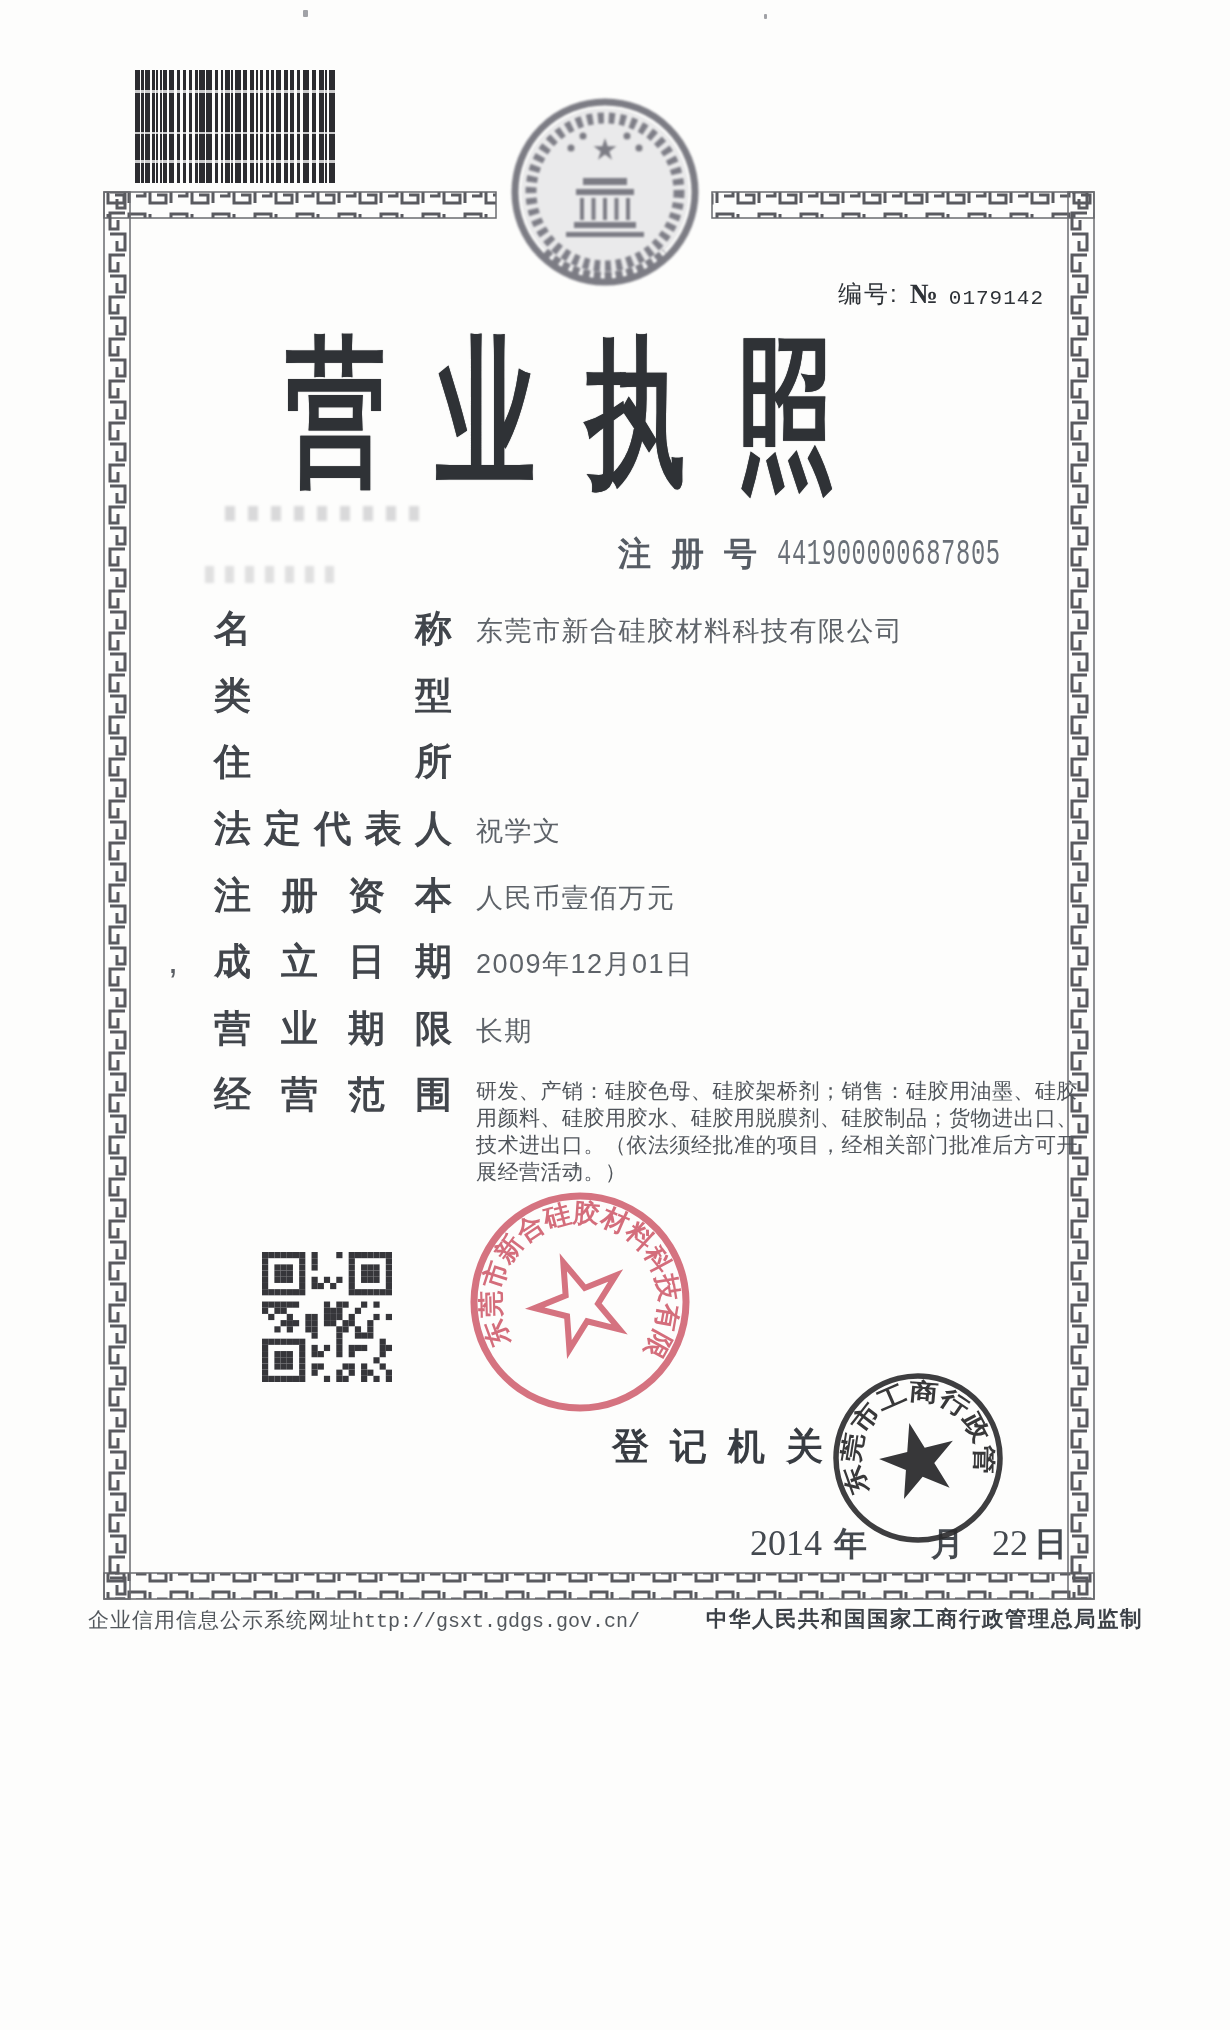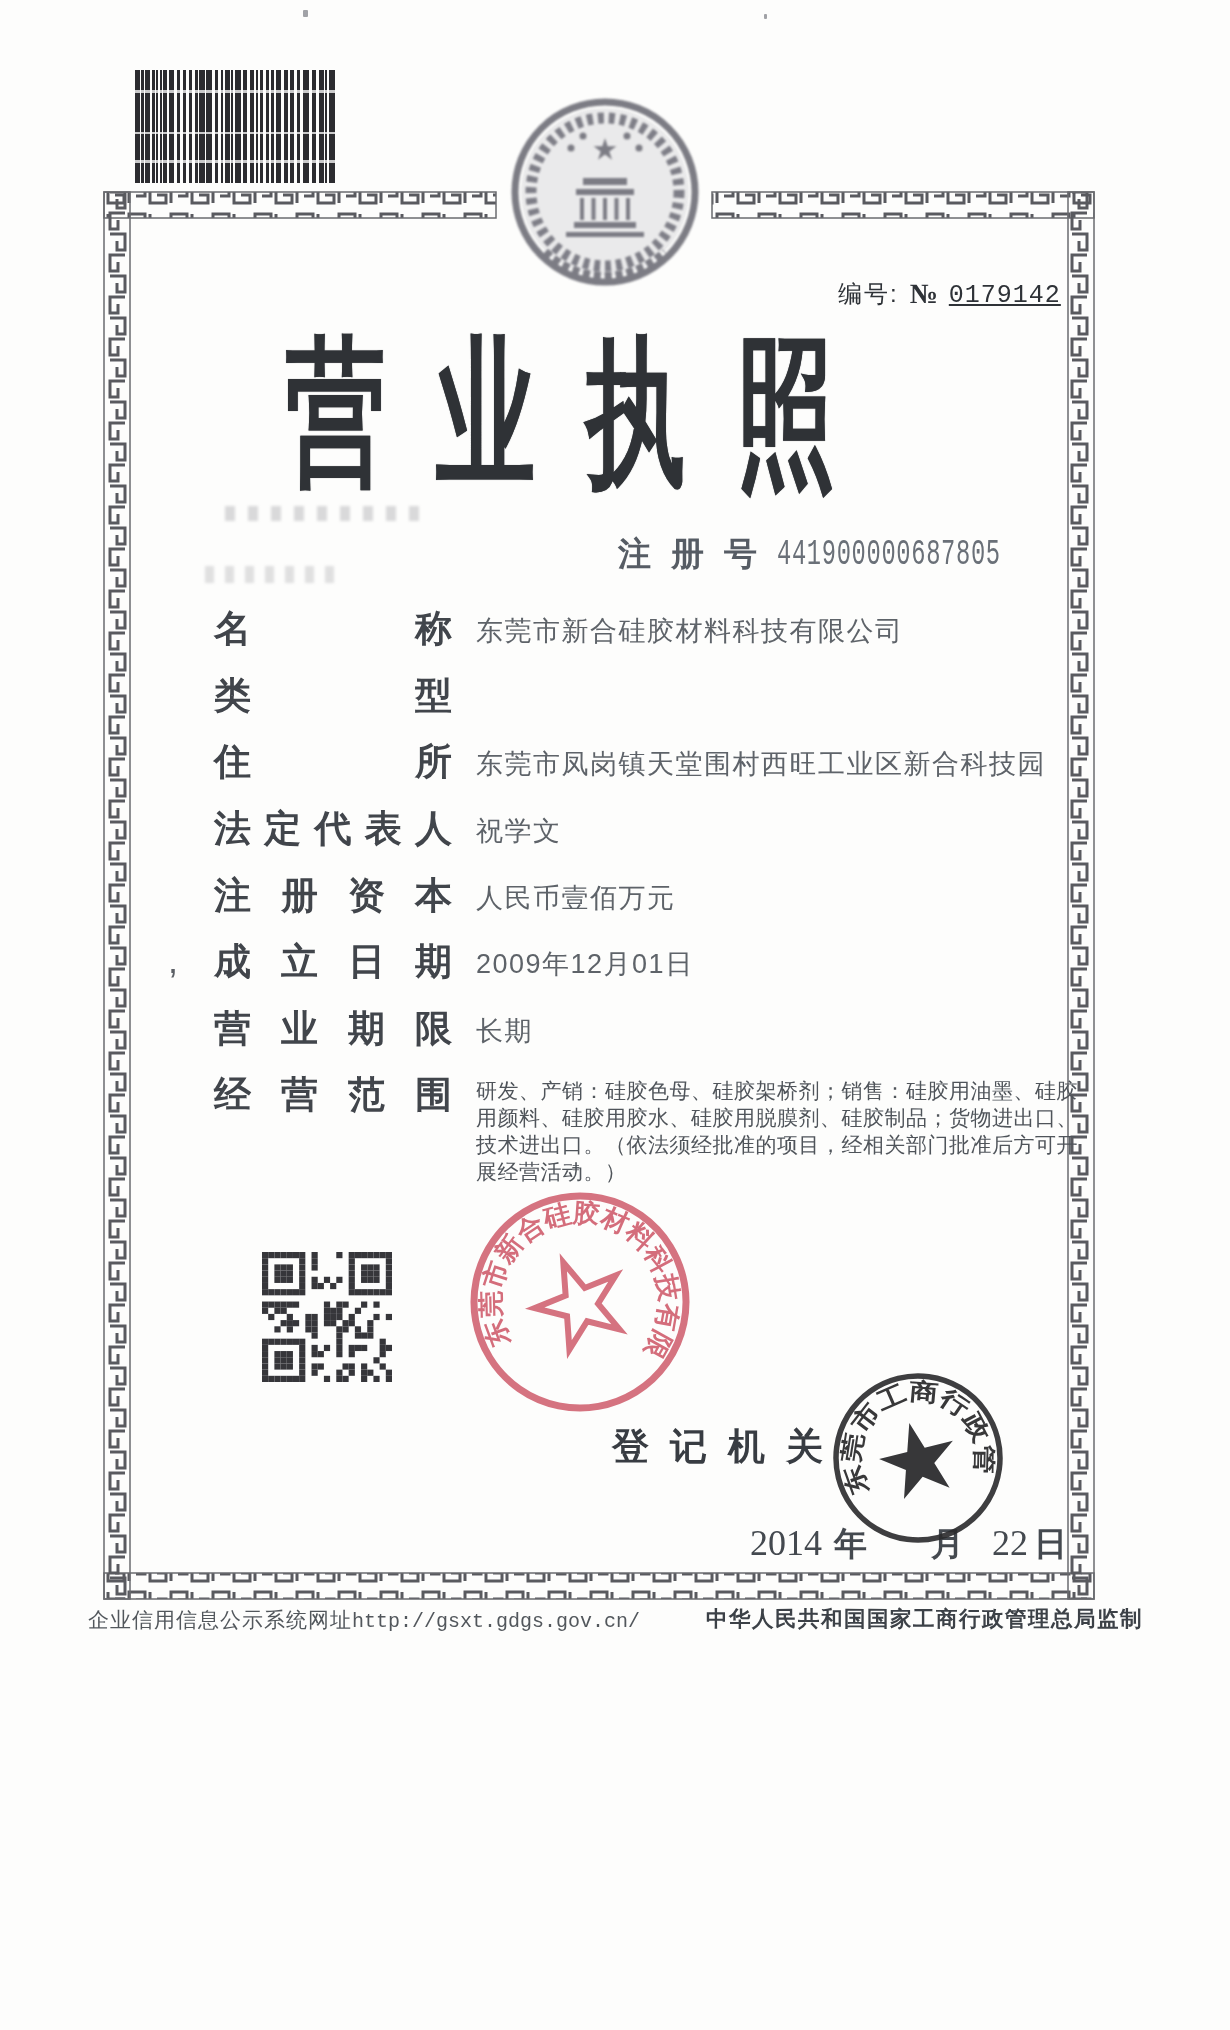--- a/index.html
+++ b/index.html
@@ -13,21 +13,21 @@
   
   .barcode{left:135px;top:70px;width:205px;height:113px;filter:blur(.4px);opacity:.94;}
 
   
   .emblem{left:500px;top:86px;width:210px;height:216px;opacity:.82;}
 
   
   .serial{left:838px;top:254px;display:flex;align-items:flex-end;gap:11px;color:#2e3237;margin-top:24px;}
   .serial .lab{font-size:24px;letter-spacing:2px;}
   .serial .sym{font-family:"Liberation Serif",serif;font-weight:bold;font-size:28px;}
-  .serial .num{font-family:"Liberation Mono",monospace;font-size:25px;letter-spacing:1px;text-decoration:underline;}
+  .serial .num{font-family:"Liberation Mono",monospace;font-size:21px;letter-spacing:1px;}
 
   
   .title{left:286px;top:338px;width:980px;height:160px;display:flex;color:#2f3236;}
   .title span{display:inline-block;font-size:160px;line-height:150px;font-weight:900;
               transform:scaleX(.62);transform-origin:left bottom;width:100px;margin-right:50px;
               text-shadow:0 0 1px #3a3d41;}
 
   
   .regline{left:618px;top:532px;display:flex;align-items:center;color:#565c64;}
   .regline .rlab{font-size:33px;font-weight:600;letter-spacing:20px;}
@@ -206,21 +206,20 @@
         <div class="flabel">
           <span>类</span>
           <span>型</span>
         </div>
       </div>
       <div class="frow" style="top: 737px;">
         <div class="flabel">
           <span>住</span>
           <span>所</span>
         </div>
-        <div class="fvalue">东莞市凤岗镇天堂围村西旺工业区新合科技园</div>
       </div>
       <div class="frow" style="top: 804px;">
         <div class="flabel">
           <span>法</span>
           <span>定</span>
           <span>代</span>
           <span>表</span>
           <span>人</span>
         </div>
         <div class="fvalue">祝学文</div>

